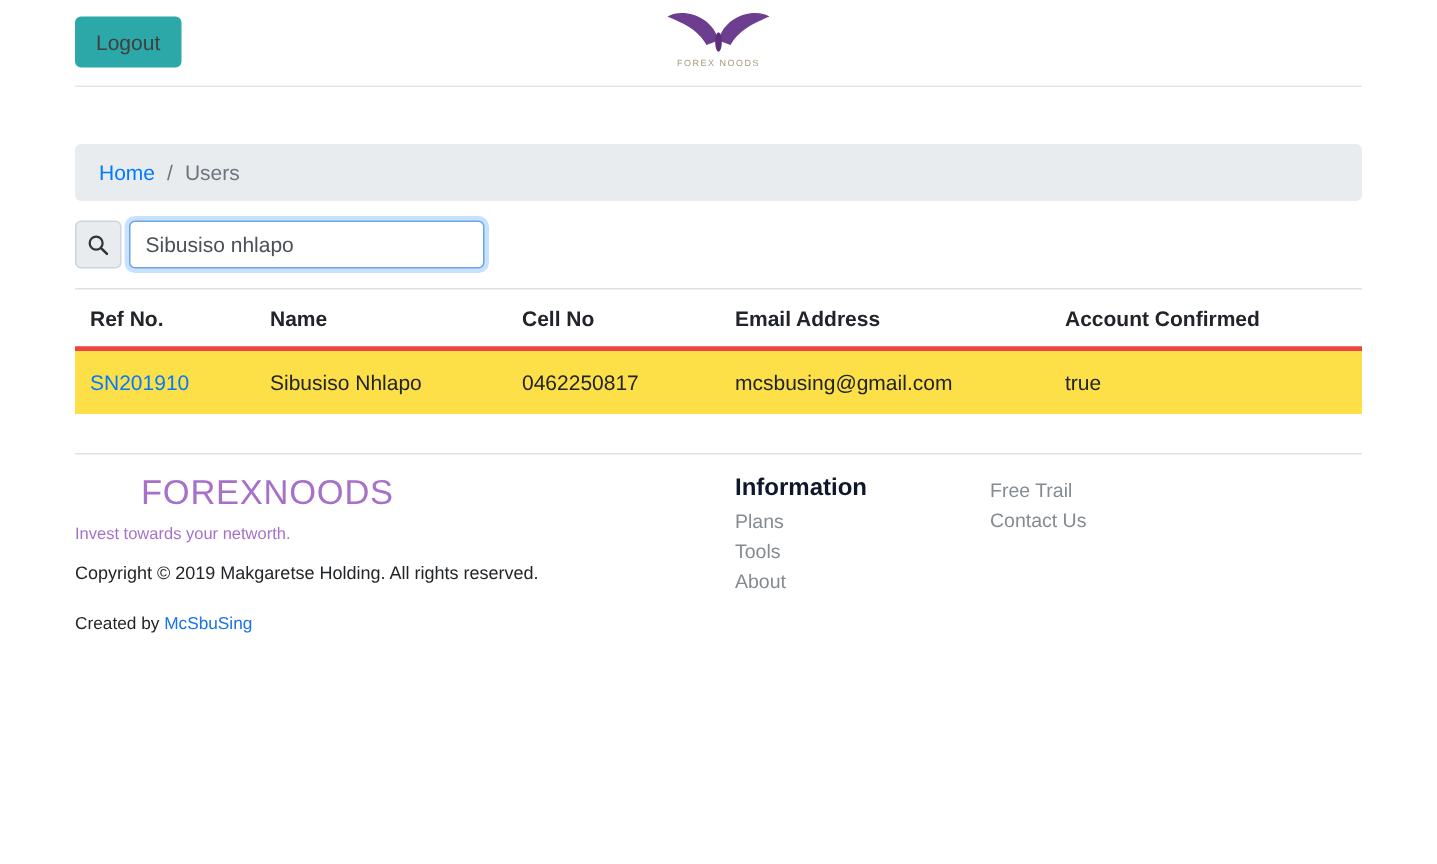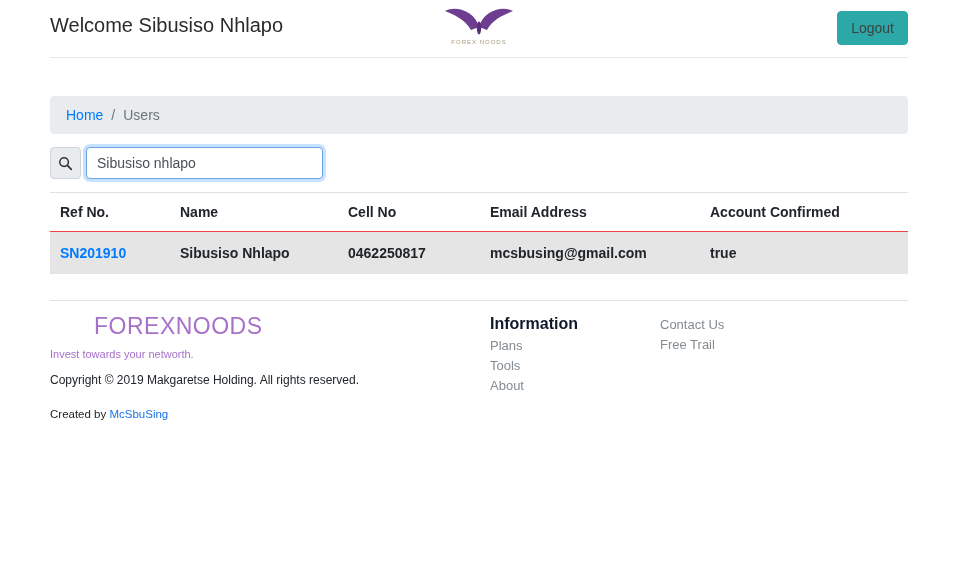--- a/index.html
+++ b/index.html
@@ -62,24 +62,24 @@
     outline: none;
     box-shadow: 0 0 0 3px rgba(0,123,255,.22);
     font-family: "Liberation Sans", sans-serif;
   }
 
   
   table { width: 100%; border-collapse: collapse; table-layout: fixed; }
   th {
     text-align: left; font-weight: bold; font-size: 14px; color: #212529;
     padding: 11px 8px 11px 10px;
-    border-bottom: 1px solid #ef4444;
+    border-bottom: 3px solid #ef4444;
   }
   td { padding: 13px 8px 13px 10px; font-size: 14px; }
-  tr.data-row { background: #e5e5e5; font-weight: bold; }
+  tr.data-row { background: #fde047; }
   td a { color: var(--link, #007bff); text-decoration: none; cursor: pointer; }
 
   .footer-divider { border: none; border-top: 1px solid #dee2e6; margin-top: 26px; }
 
   
   .footer { display: flex; padding-top: 12px; }
   .f-left { width: 440px; }
   .brand { font-size: 23px; color: var(--brand, #A771C9); font-weight: 400; letter-spacing: .5px; margin-left: 44px; }
   .tagline { font-size: 11px; color: var(--brand, #A771C9); margin-top: 8px; }
   .copyright { font-size: 12px; color: #212529; margin-top: 13px; }
@@ -91,21 +91,20 @@
   .f-right { flex: 1; padding-top: 4px; }
   .f-right .f-link:first-child { margin-top: 0; }
   .logo-caption { font-size: 6px; letter-spacing: 1px; fill: #a59a7a; }
 </style>
 </head>
 <body>
 
 <div class="container">
 
   <div class="header">
-    <div class="welcome">Welcome Sibusiso Nhlapo</div>
     <div class="logo-wrap">
       <svg width="86" height="46" viewBox="0 0 86 46">
         <path d="M43 25 C39 9 20 3 9 9 C18 13 29 17 35 28 Z" fill="#6d3d8f"></path>
         <path d="M43 25 C47 9 66 3 77 9 C68 13 57 17 51 28 Z" fill="#6d3d8f"></path>
         <ellipse cx="43" cy="26" rx="2.2" ry="6.5" fill="#5b2f7c"></ellipse>
         <text x="43" y="42" text-anchor="middle" class="logo-caption">FOREX NOODS</text>
       </svg>
     </div>
     <button class="logout-btn">Logout</button>
   </div>
@@ -167,18 +166,18 @@
         <span>Created by </span><a>McSbuSing</a>
       </div>
     </div>
     <div class="f-mid">
       <div class="info-heading">Information</div>
       <a class="f-link">Plans</a>
       <a class="f-link">Tools</a>
       <a class="f-link">About</a>
     </div>
     <div class="f-right">
+      <a class="f-link">Free Trail</a>
       <a class="f-link">Contact Us</a>
-      <a class="f-link">Free Trail</a>
     </div>
   </div>
 
 </div>
 
 </body></html>

